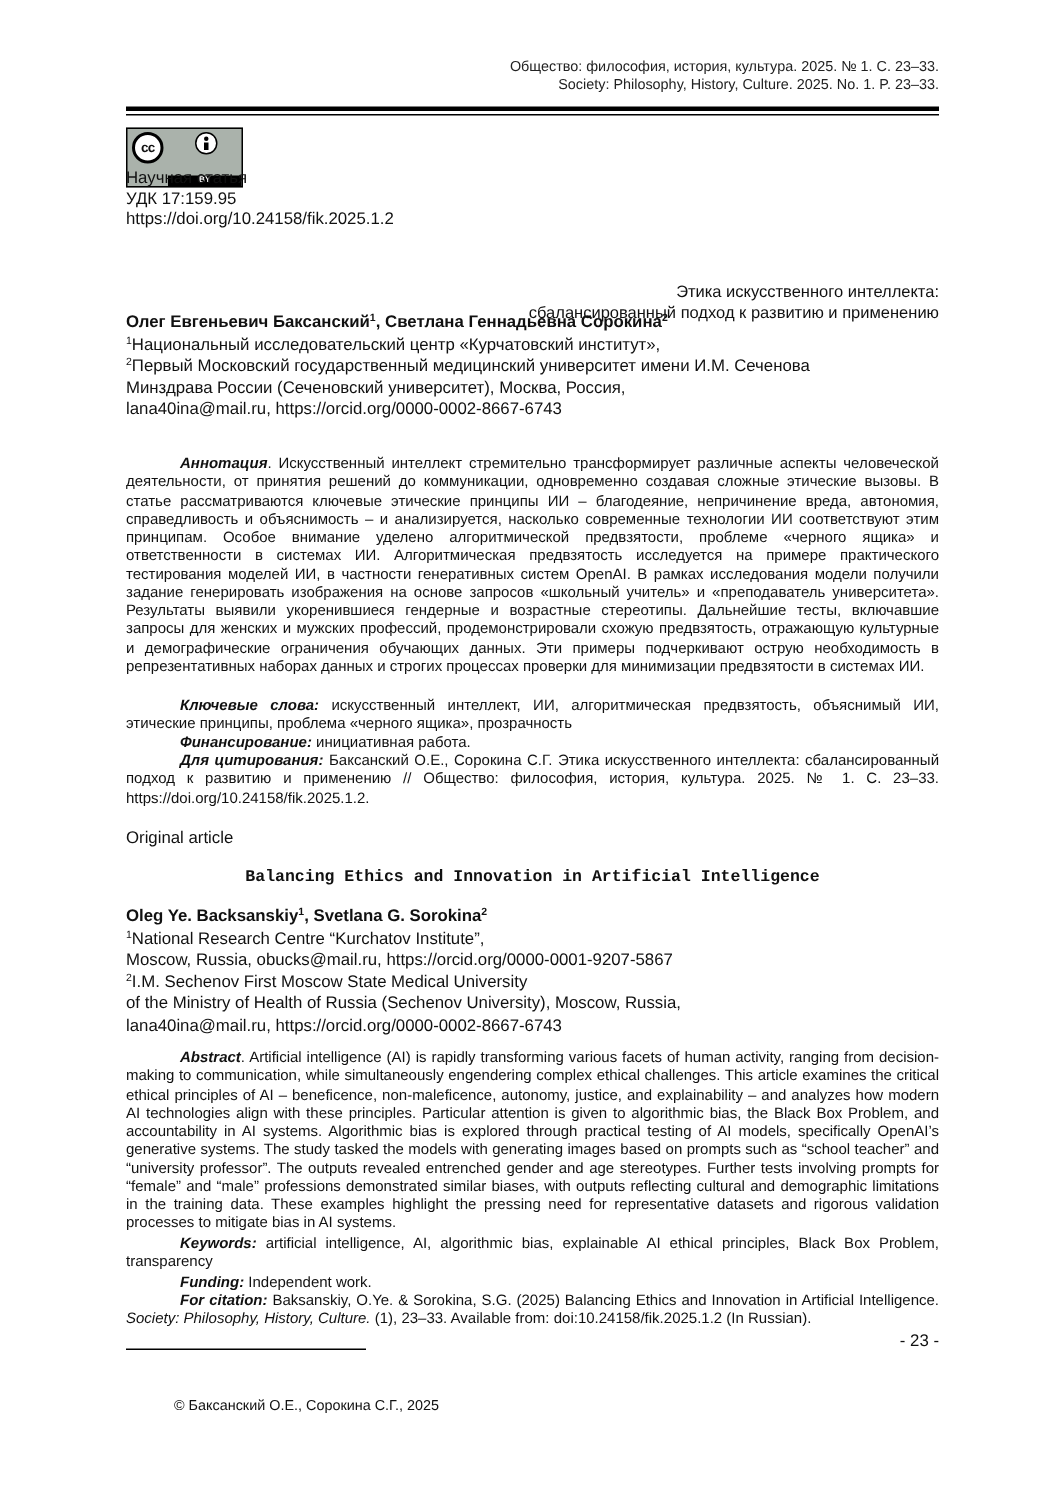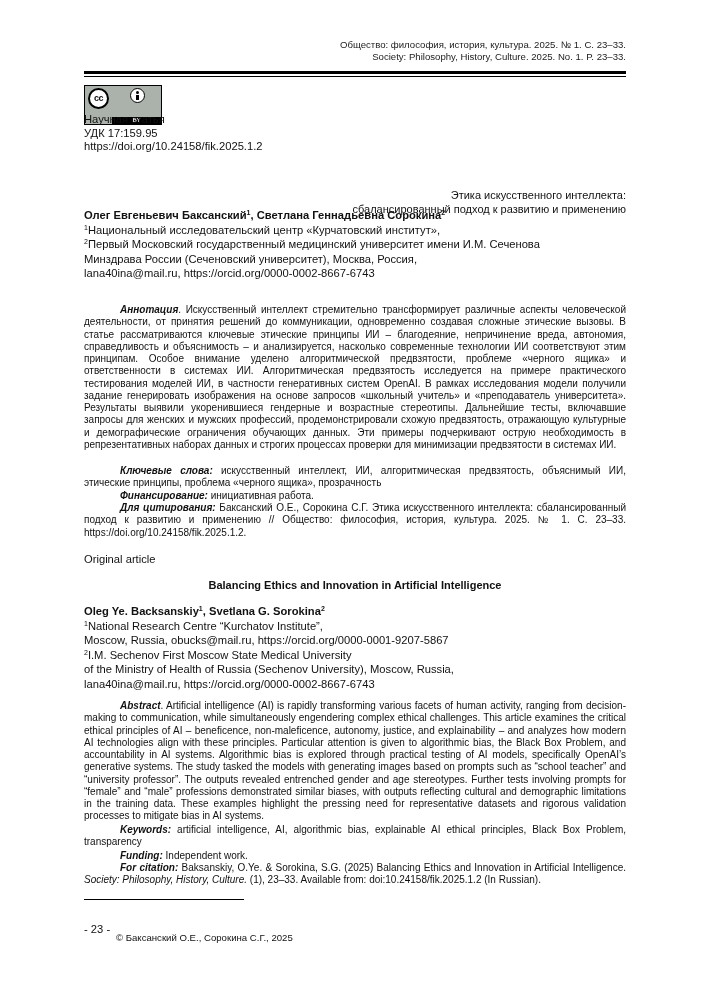--- a/index.html
+++ b/index.html
@@ -24,24 +24,24 @@
   .meta { position: absolute; left: 0; top: 113px; font-size: 11.2px; line-height: 13.6px; }
   .title-ru { position: absolute; left: 0; width: 542px; top: 170px; text-align: right; font-weight: normal;
         font-size: 11px; line-height: 14px; margin-top: 18px; }
   .authors { position: absolute; left: 0; top: 208px; font-size: 11.2px; line-height: 14.6px; width: 560px; }
   .authors .names { font-weight: bold; }
   sup { font-size: 7px; line-height: 0; vertical-align: 4px; }
   .para { position: absolute; left: 0; width: 542px; font-size: 10px; line-height: 12.25px; text-align: justify; }
   .para .ind { display: inline-block; width: 36px; }
   .para .lbl { font-weight: bold; font-style: italic; }
   .orig { position: absolute; left: 0; top: 553px; font-size: 11.2px; }
-  .title-en { position: absolute; left: 0; width: 542px; top: 579px; text-align: center; font-weight: bold; font-size: 11px; }
+  .title-en { position: absolute; left: 0; width: 542px; top: 579px; text-align: center; font-weight: bold; font-size: 11px; font-family: Liberation Mono, monospace; }
   .fn-rule { position: absolute; left: 0; top: 899px; width: 160px; height: 1px; background: #000; }
   .fn { position: absolute; left: 32px; top: 907px; font-size: 9.6px; margin-top: 25px; }
-  .pagenum { position: absolute; left: 0; width: 542px; top: 923px; text-align: left; font-size: 11.2px; }
+  .pagenum { position: absolute; left: 0; width: 542px; top: 888px; text-align: right; font-size: 11.2px; }
 </style>
 </head>
 <body>
 
 <div class="page">
 
   <div class="runhead">
     <div>Общество: философия, история, культура. 2025. № 1. С. 23–33.</div>
     <div>Society: Philosophy, History, Culture. 2025. No. 1. P. 23–33.</div>
   </div>

